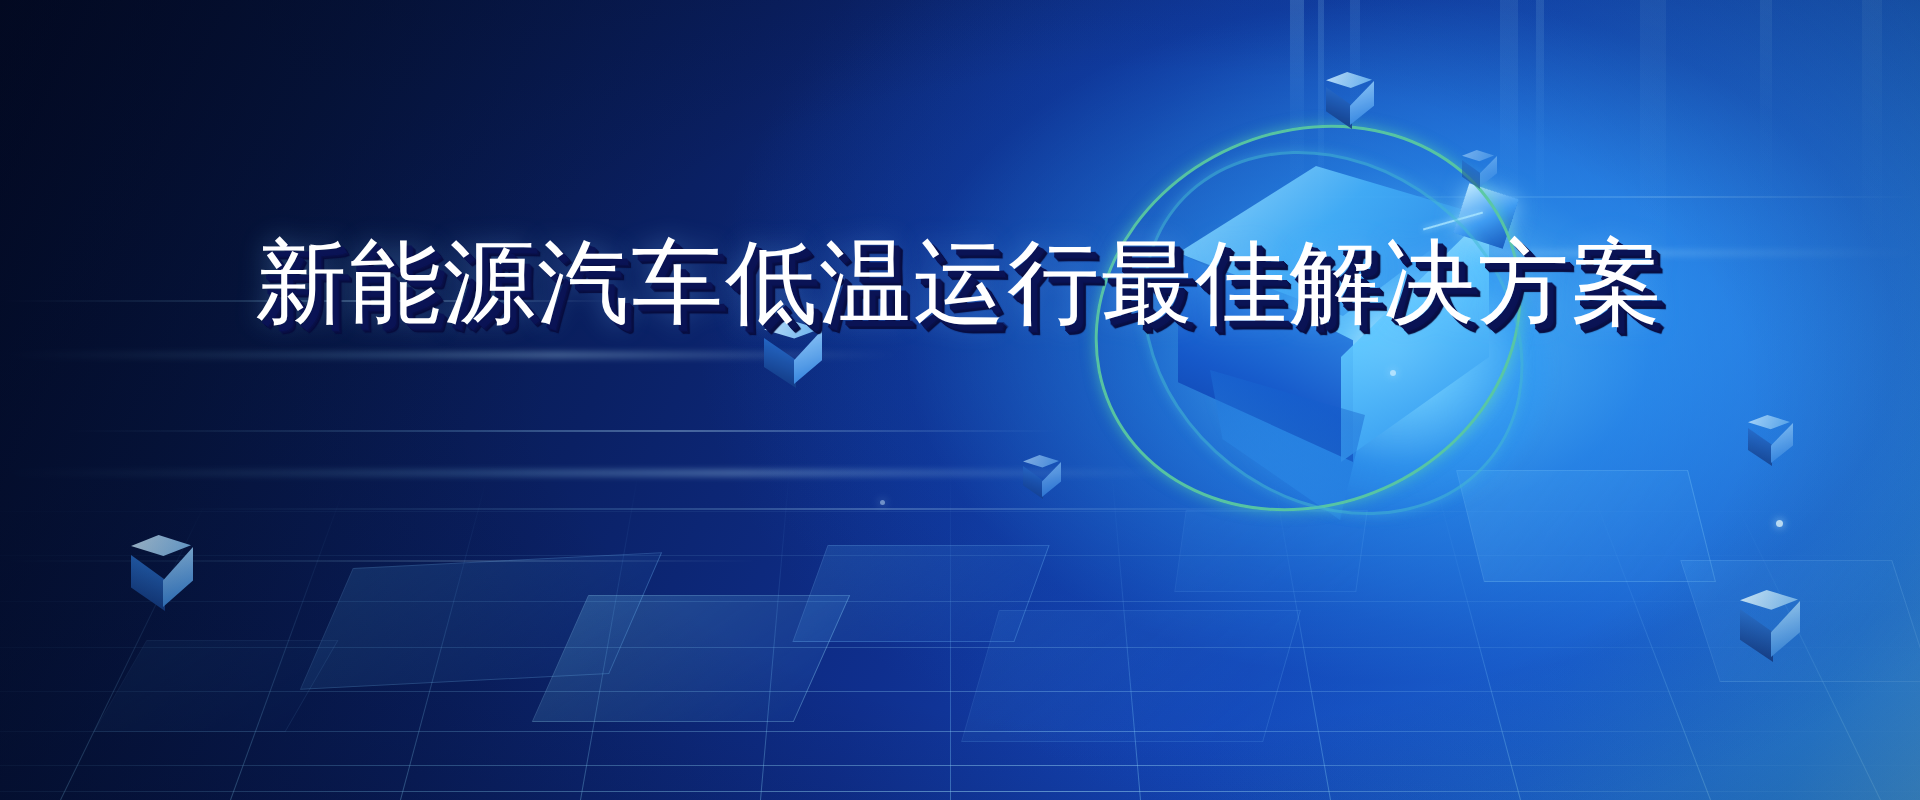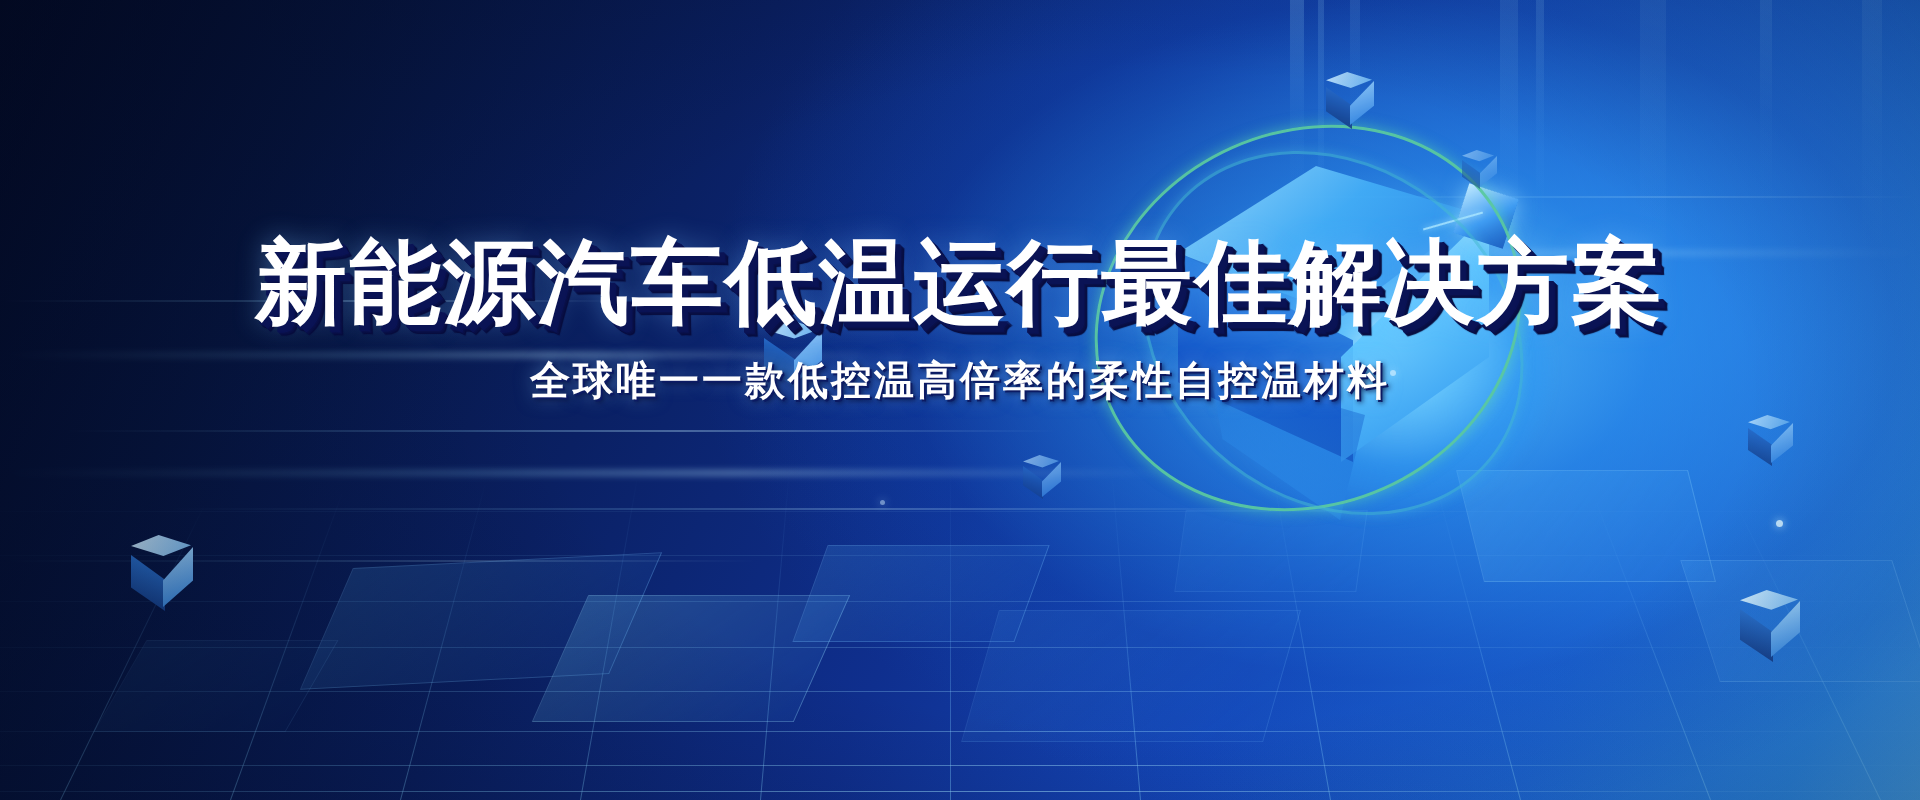--- a/index.html
+++ b/index.html
@@ -44,21 +44,21 @@
   .orbit.b{left:70px;top:95px;width:400px;height:330px;border-color:rgba(70,185,210,0.55);
     transform:rotate(38deg);box-shadow:0 0 12px rgba(80,190,225,0.40);}
 
   
   .cube{position:absolute;}
   .cube .top,.cube .left,.cube .right{position:absolute;}
 
   
   .text-block{position:absolute;left:0;right:0;top:236px;text-align:center;z-index:30;}
   .headline{
-    font-size:92px;font-weight:bold;letter-spacing:2px;line-height:1;
+    font-size:92px;font-weight:normal;letter-spacing:2px;line-height:1;
     color:#ffffff;white-space:nowrap;
     text-shadow:
       5px 5px 0 #0a1355, 6px 6px 0 #0a1355, 7px 7px 0 #091049,
       8px 8px 0 #080e44, 9px 9px 1px #070c3c,
       0 0 26px rgba(120,190,255,0.45);
   }
   .subline{
     margin-top:32px;
     font-size:40px;font-weight:bold;letter-spacing:3px;line-height:1;
     color:#ffffff;white-space:nowrap;
@@ -196,17 +196,16 @@
     <div class="left" style="left:3px;top:11px;width:20px;height:33px;background:linear-gradient(200deg,#2a74d8,#0f3176);clip-path:polygon(0 0,100% 44%,100% 100%,0 58%);"></div>
     <div class="right" style="left:22px;top:7px;width:19px;height:35px;background:linear-gradient(160deg,#9fd6ff,#2a7fe0);clip-path:polygon(0 56%,100% 0,100% 56%,0 100%);"></div>
   </div>
 
   <div class="spark" style="left:1776px;top:520px;width:7px;height:7px;"></div>
   <div class="spark" style="left:1640px;top:300px;width:5px;height:5px;opacity:.7;"></div>
   <div class="spark" style="left:880px;top:500px;width:5px;height:5px;opacity:.55;"></div>
 
   <div class="text-block">
     <div class="headline">新能源汽车低温运行最佳解决方案</div>
-    <div class="subline">全球唯一一款低控温高倍率的柔性自控温材料</div>
   </div>
 
   <div class="vignette"></div>
 </div>
 
 </body></html>

